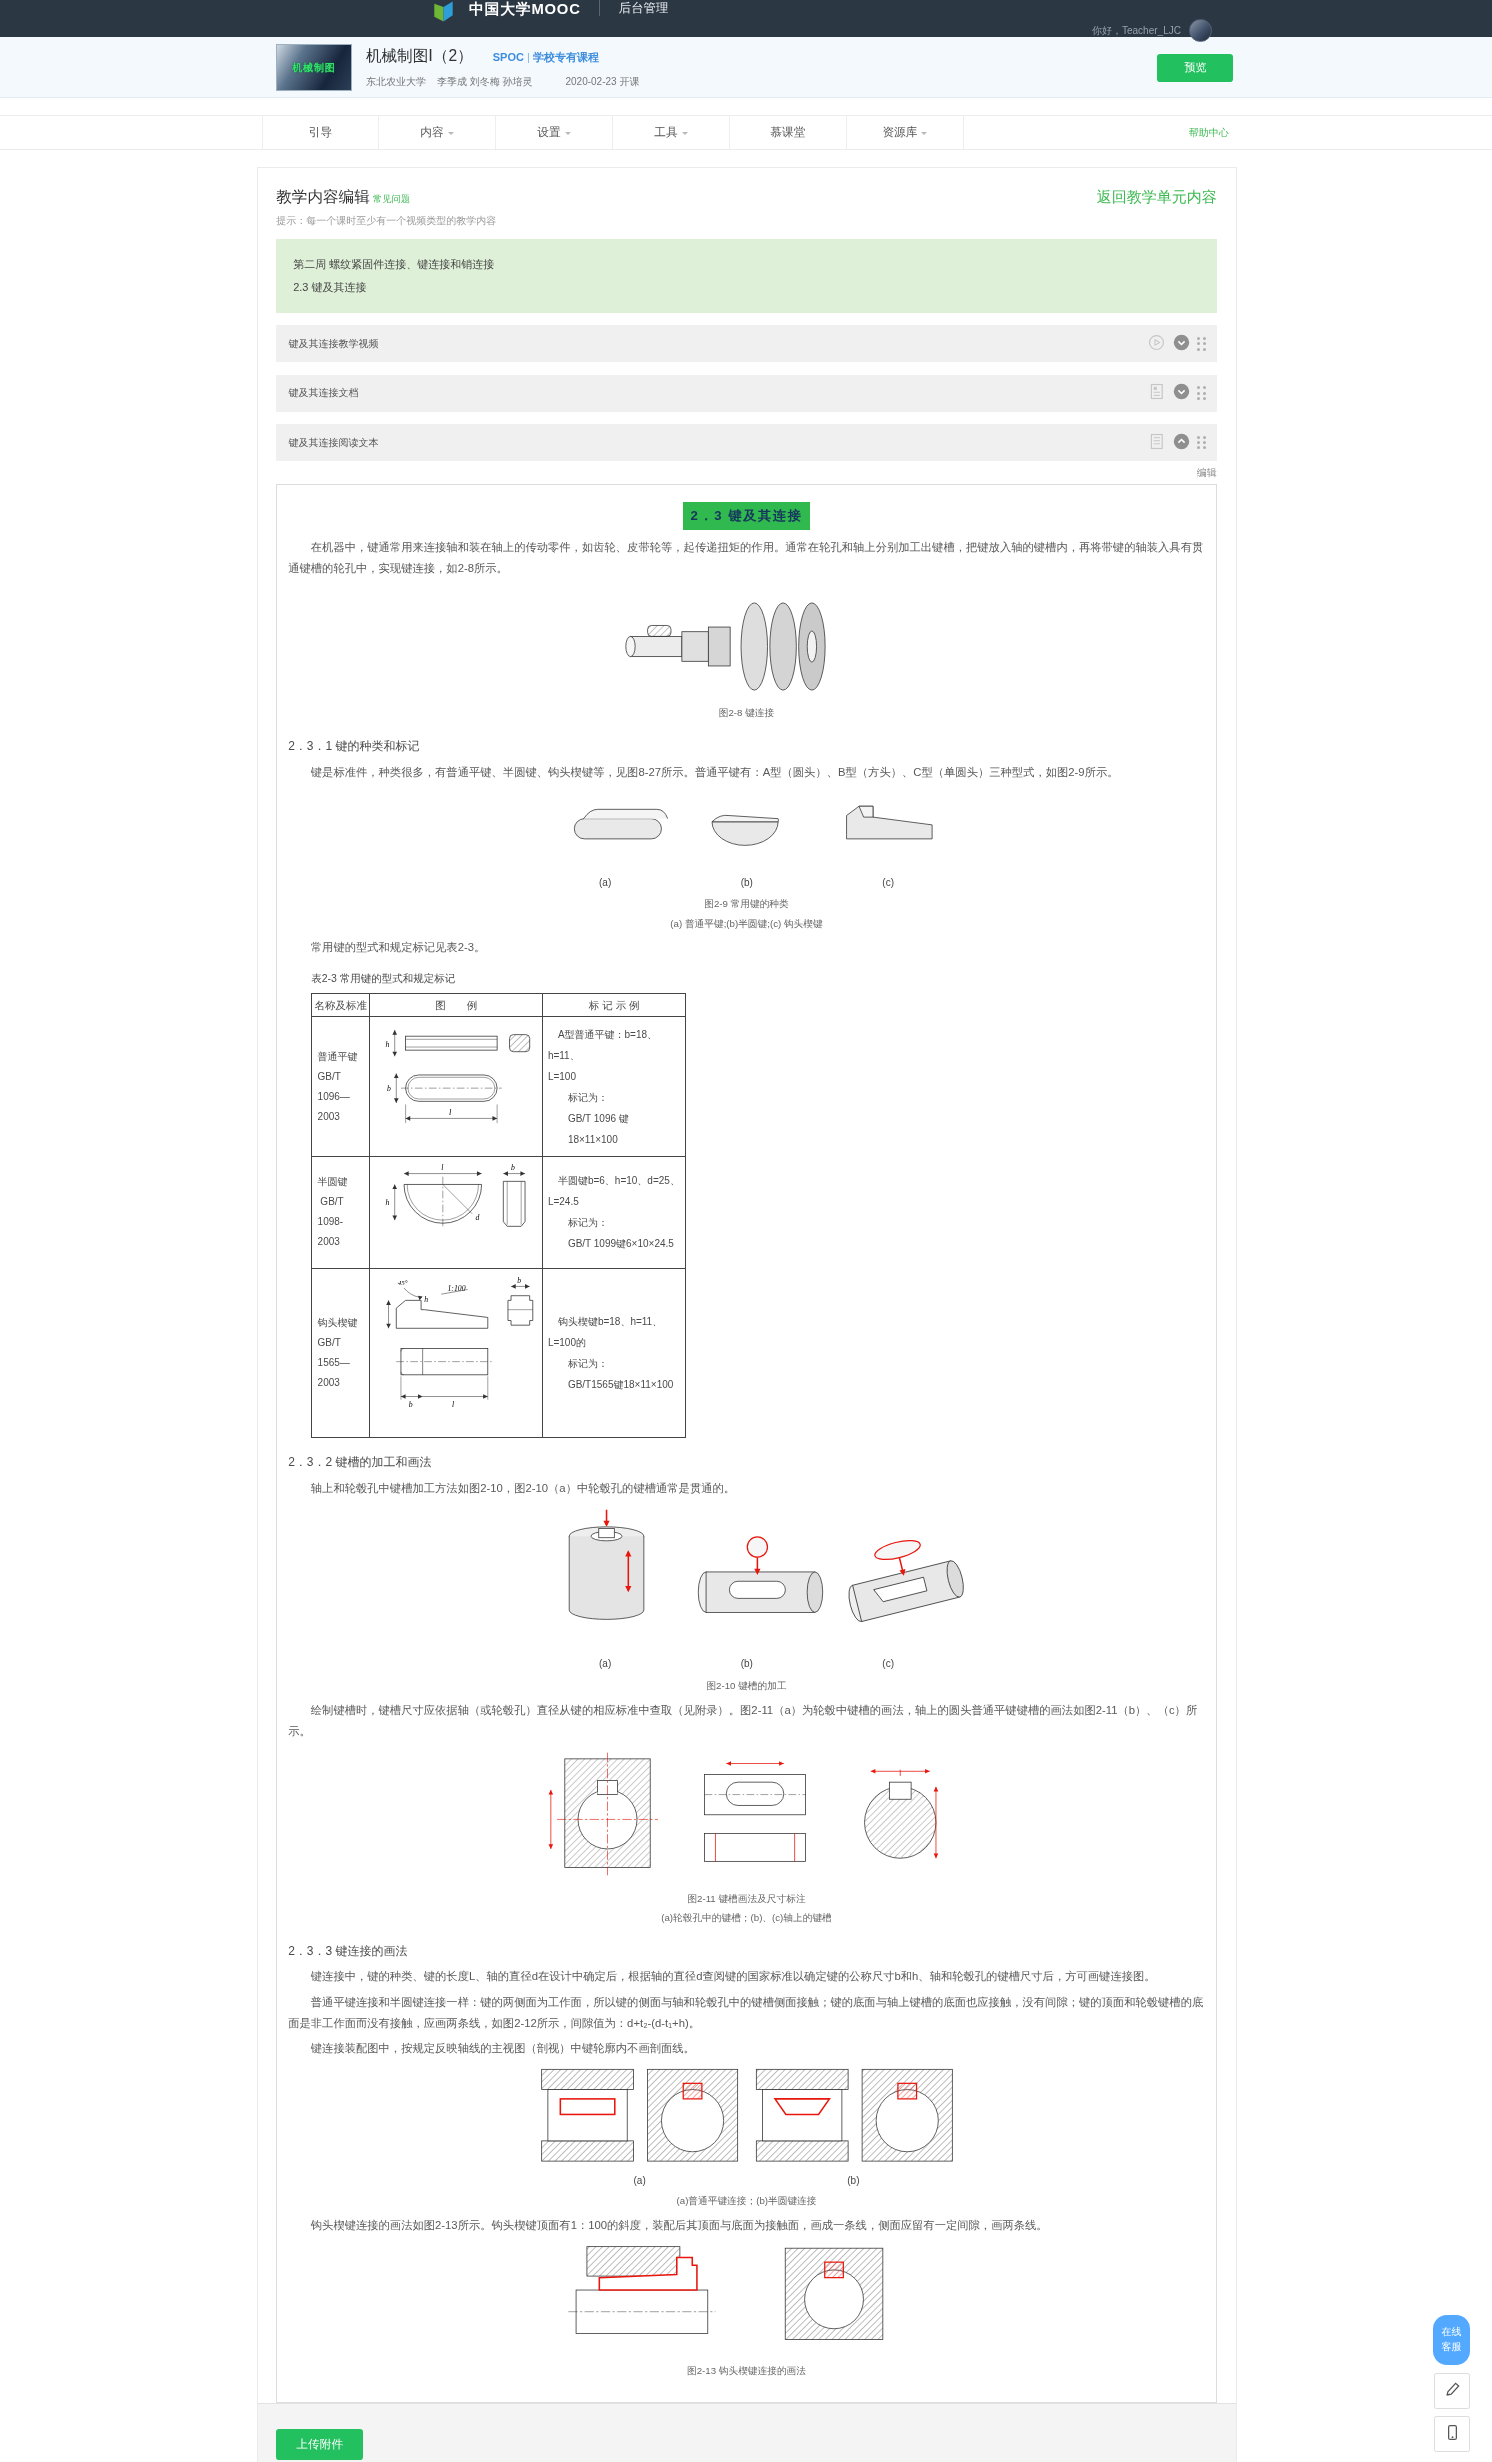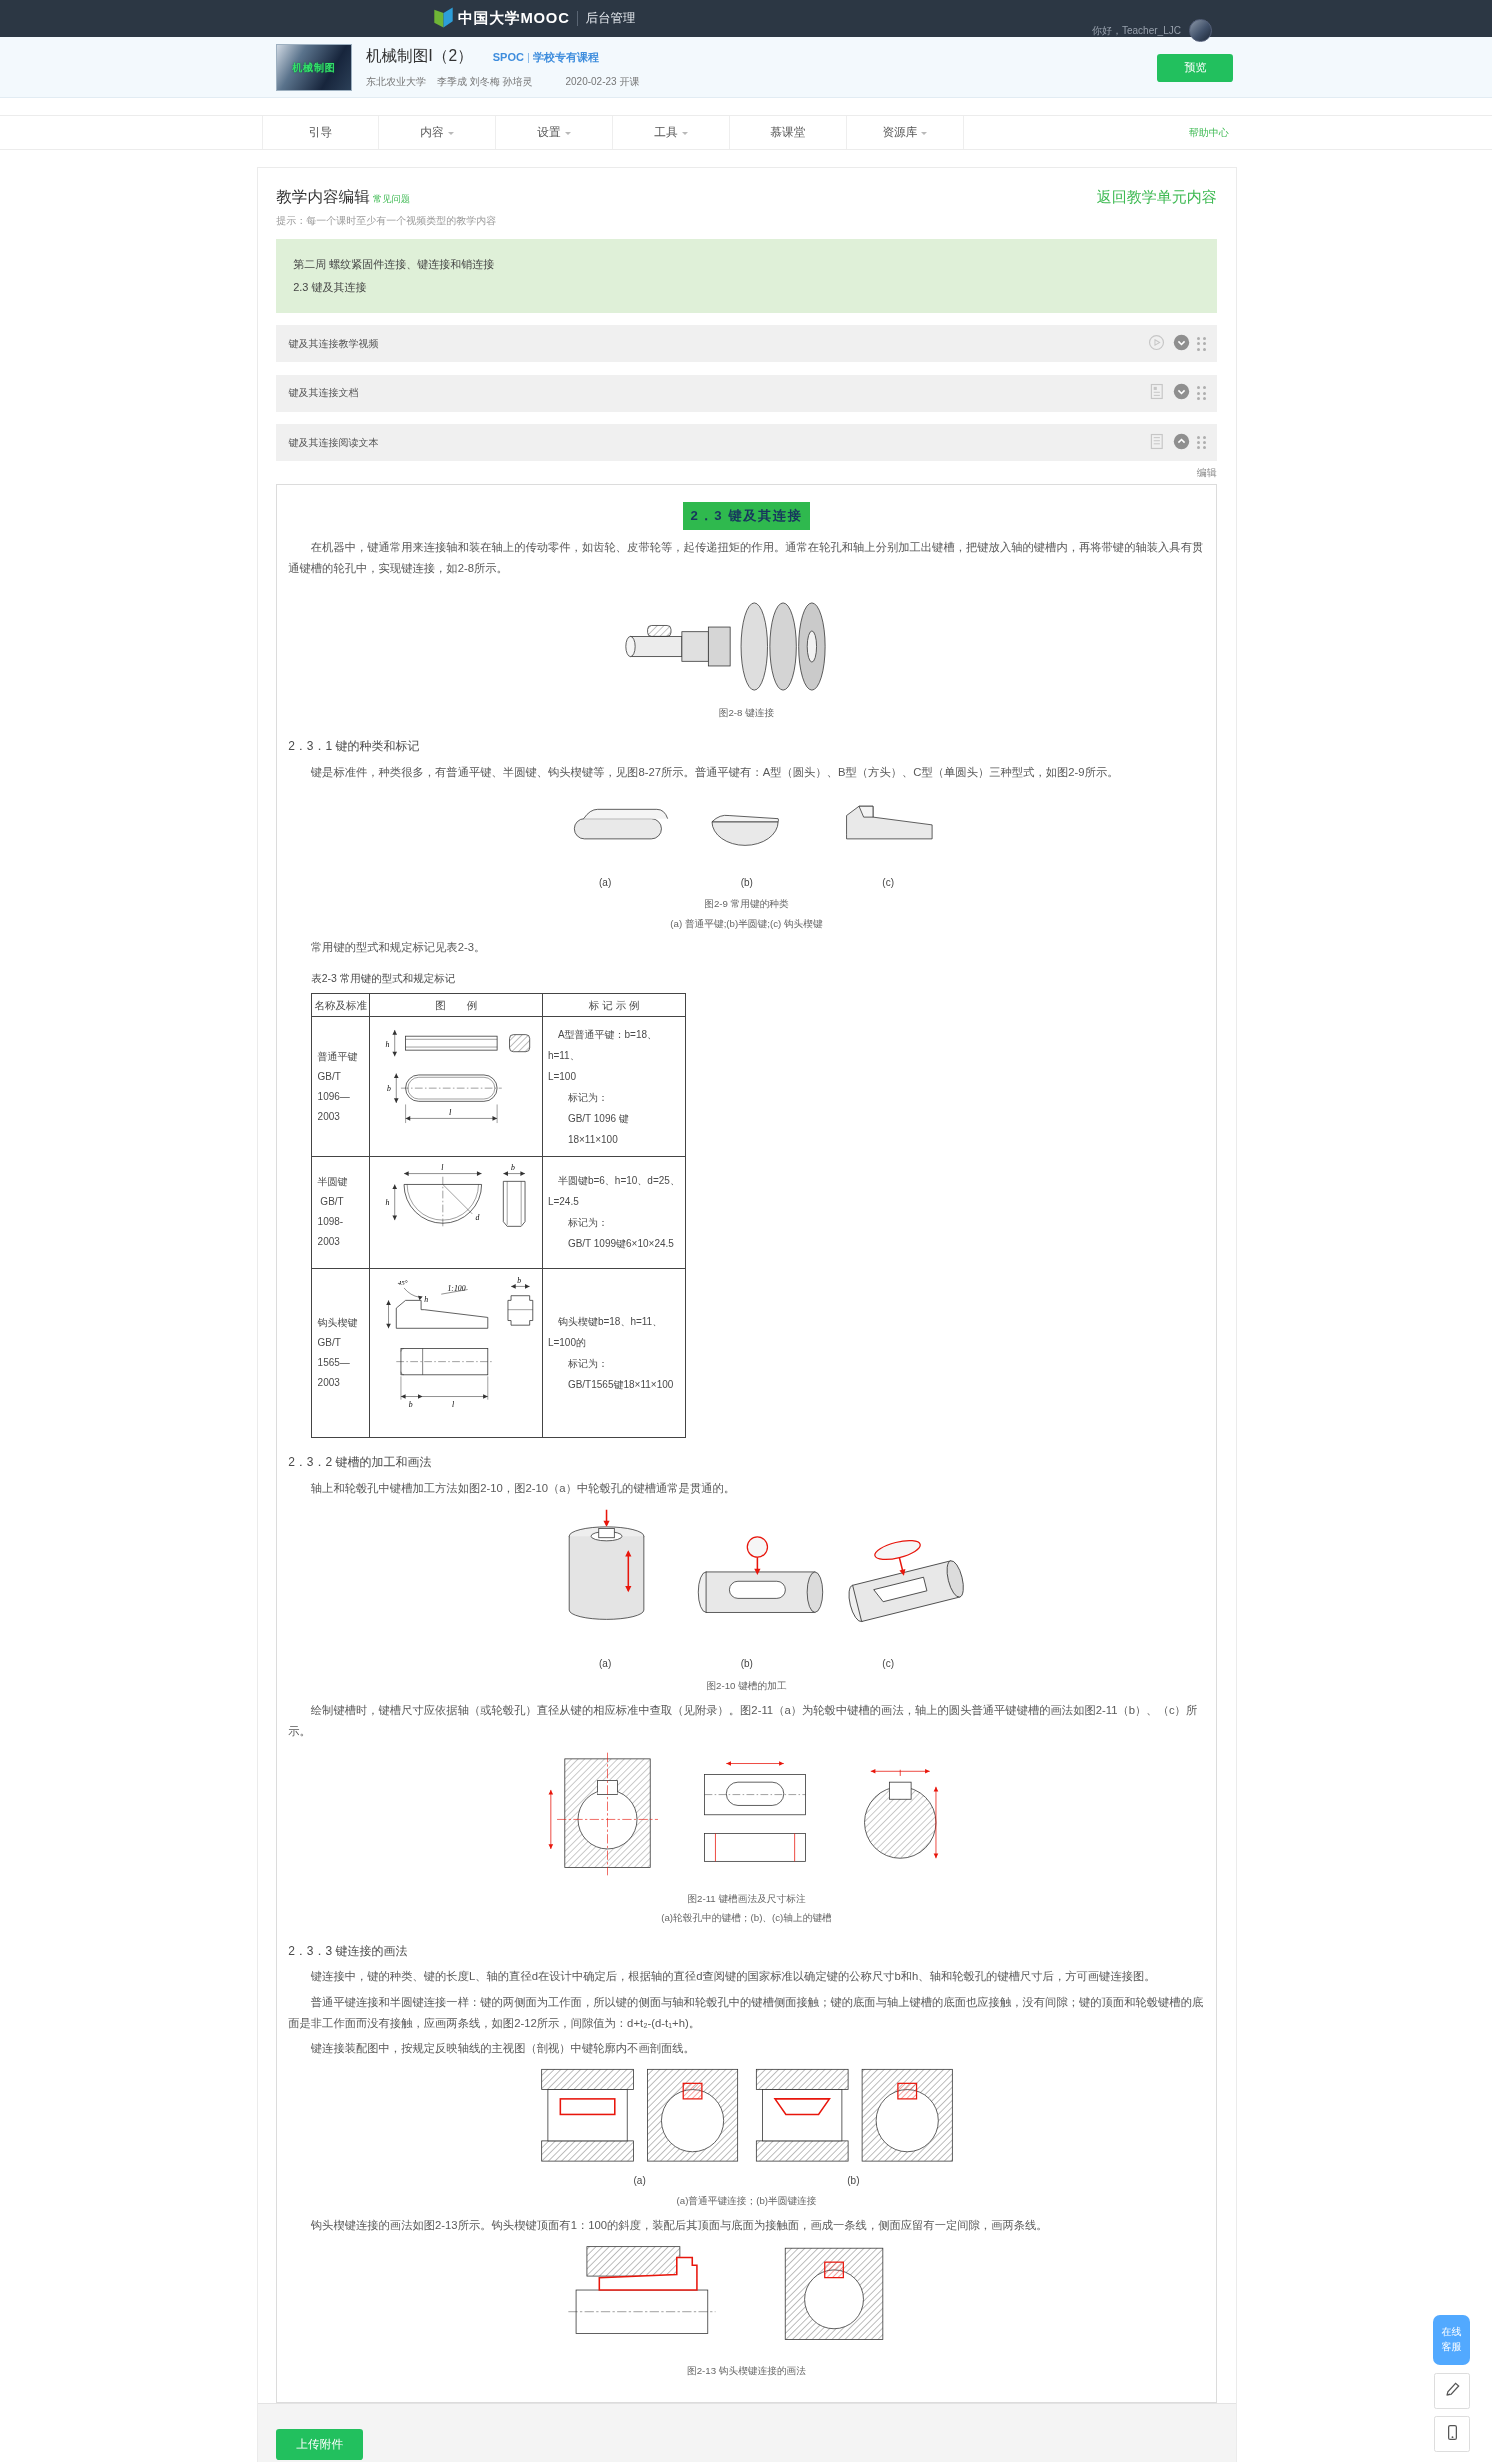--- a/index.html
+++ b/index.html
@@ -2,21 +2,21 @@
 <html style="font-size:12.4px"><head>
 <meta charset="utf-8">
 <style>
   * { margin:0; padding:0; box-sizing:border-box; }
   html,body { background:#fff; }
   body { font-family:"Liberation Sans","DejaVu Sans",sans-serif; width:1493px; min-height:2462px; position:relative; color:#555; }
   .container { width:980px; margin:0 auto; position:relative; }
 
   
   .navbar { height:37px; background:#2c3744; position:relative; }
-  .brand { position:absolute; left:432px; top:0; height:37px; display:flex; align-items:center; gap:3px; }
+  .brand { position:absolute; left:432px; top:0; height:37px; display:flex; align-items:flex-start; gap:14px; }
   .brand-name { color:#fff; font-size:14.8px; font-weight:bold; letter-spacing:0.8px; }
   .brand-divider { width:0.8px; height:15.6px; background:#5a6573; margin:0 4.7px; }
   .brand-suffix { color:#e8ecf1; font-size:12.4px; }
   .nav-user { position:absolute; left:1092px; top:12px; height:37px; display:flex; align-items:center; gap:7.8px; }
   .greeting { color:#98a1ad; font-size:10px; }
   .avatar { width:23px; height:23px; border-radius:50%; background:linear-gradient(135deg,#8d99a8 0%,#42526b 55%,#1d2736 100%); border:0.8px solid #55607a; }
 
   
   .course-band { height:61px; background:#f3f9fd; border-bottom:0.8px solid #e2ecf3; }
   .course-header { display:flex; align-items:center; height:61px; padding:0 3.1px 0 19.4px; }
@@ -73,21 +73,21 @@
   table.key-table th { height:23px; font-size:10.5px; color:#4a4a4a; }
   td.name-cell { width:58px; font-size:10px; color:#4a4a4a; padding:4.7px 3.1px 4.7px 5.4px; white-space:pre-wrap; line-height:2; vertical-align:middle; }
   td.example-cell { width:173px; text-align:center; padding:4.7px 1.6px; }
   td.mark-cell { width:143px; font-size:10px; color:#4a4a4a; padding:6.2px 4.7px; white-space:pre-wrap; line-height:2.1; vertical-align:top; }
 
   
   .upload-band { margin:0 -18.7px; background:#f4f4f4; border-top:0.8px solid #e3e3e3; height:81px; display:flex; align-items:center; padding:0 18.7px; }
   .upload-btn { width:87px; height:31px; background:#22c05e; border:none; border-radius:3.1px; color:#fff; font-size:11.7px; cursor:pointer; }
 
   
-  .float-service { position:absolute; right:23px; top:2315px; width:37px; height:50px; background:#52a9ff; border-radius:7px; color:#fff; font-size:10px; line-height:14.8px; display:flex; align-items:center; justify-content:center; text-align:center; white-space:pre-line; cursor:pointer; }
+  .float-service { position:absolute; right:23px; top:2315px; width:37px; height:50px; background:#52a9ff; border-radius:14px; color:#fff; font-size:10px; line-height:14.8px; display:flex; align-items:center; justify-content:center; text-align:center; white-space:pre-line; cursor:pointer; }
   .float-box { position:absolute; right:23px; width:36px; height:36px; background:#fff; border:0.8px solid #ddd; border-radius:2.3px; display:flex; align-items:center; justify-content:center; cursor:pointer; }
   .float-pencil { top:2373px; }
   .float-phone { top:2416px; }
   svg text { font-family:"Liberation Serif","DejaVu Serif",serif; }
 </style>
 </head>
 <body>
 
 <div class="navbar">
   <div class="brand">

